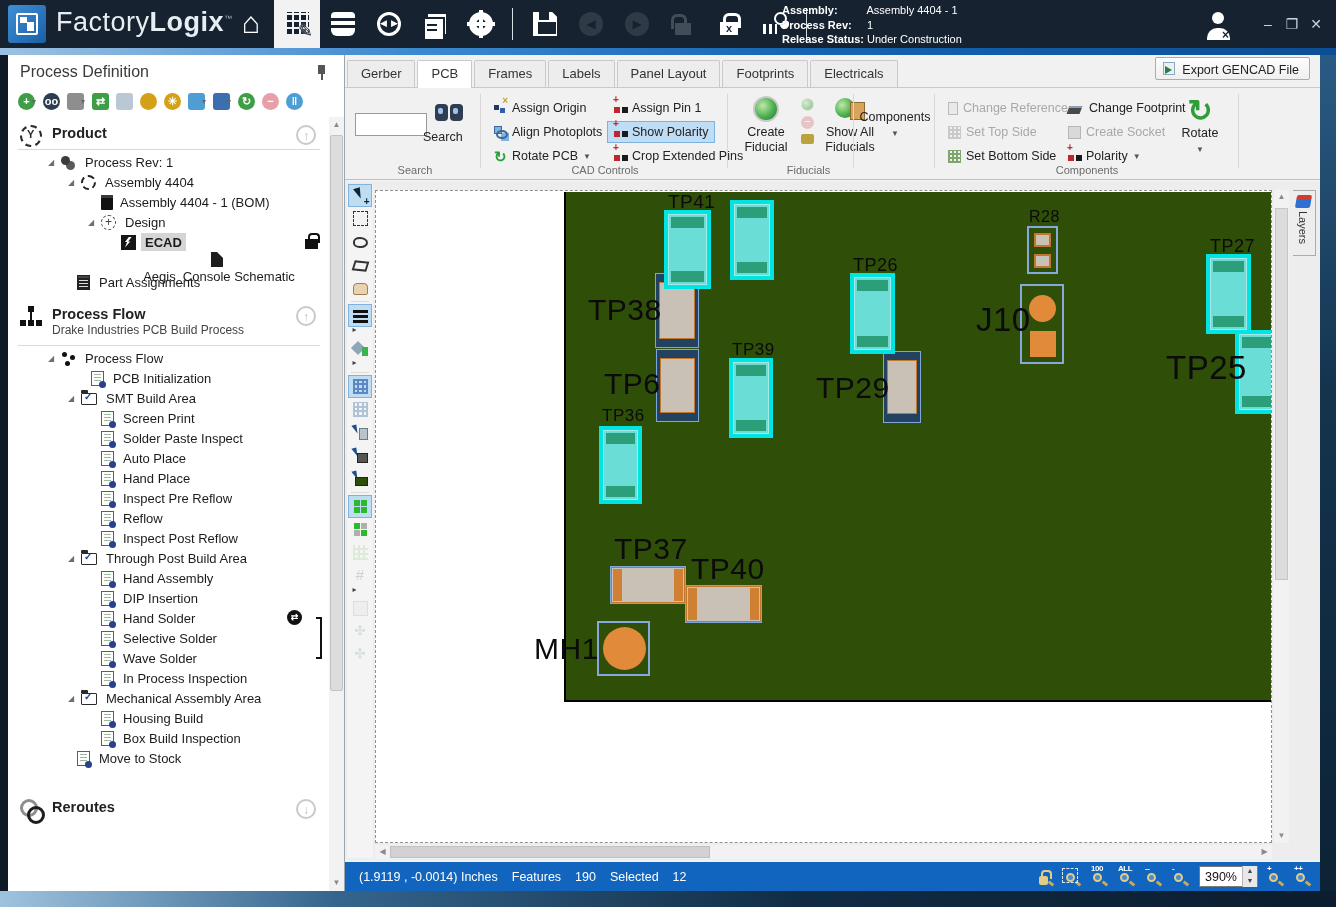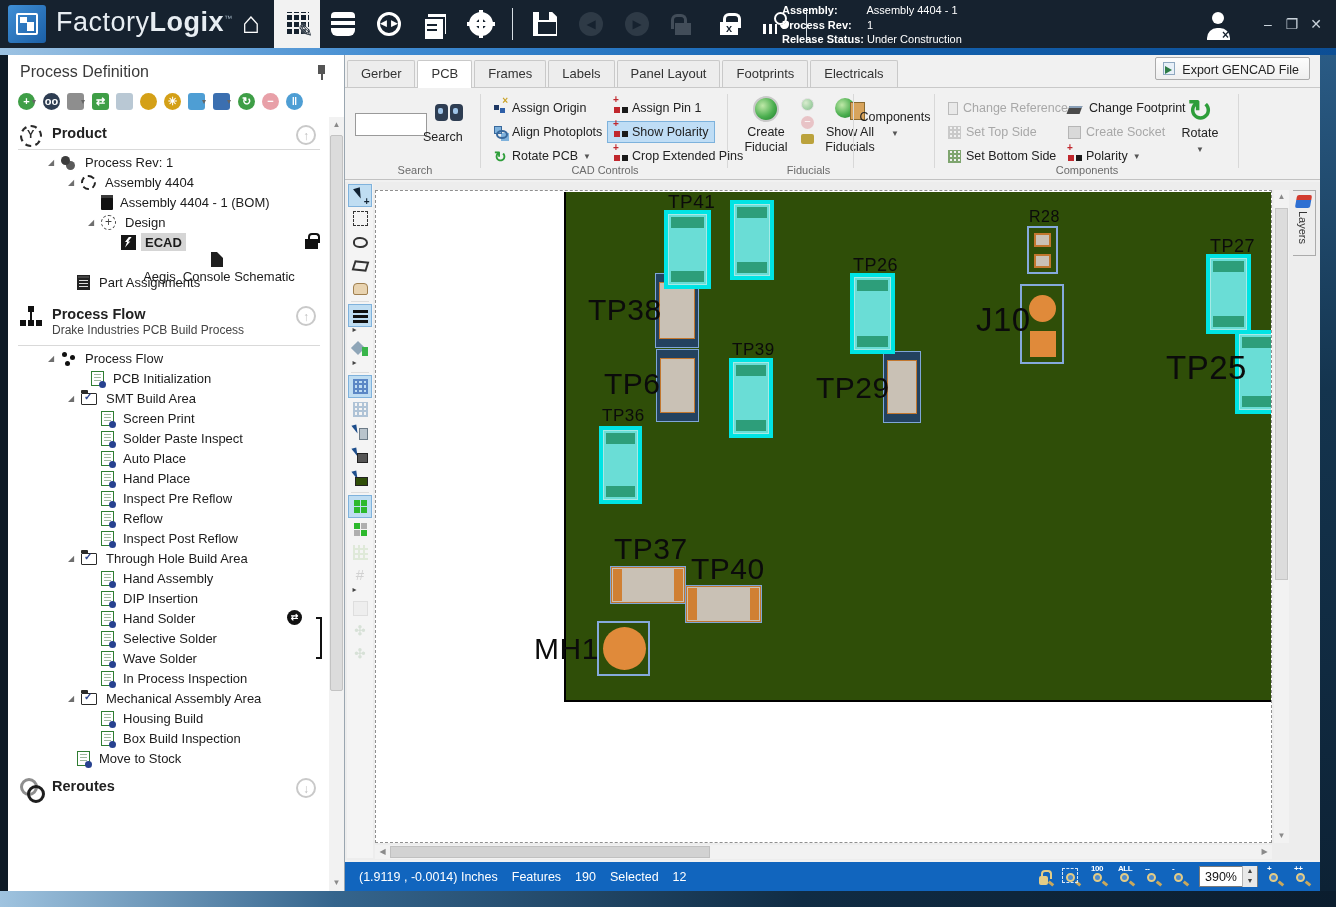--- a/index.html
+++ b/index.html
@@ -519,21 +519,21 @@
           <span class="rlabel">Reflow</span>
         </div>
         <div class="tree-row" style="padding-left: 80px;">
           <span class="expander"></span>
           <span class="ti ti-op"></span>
           <span class="rlabel">Inspect Post Reflow</span>
         </div>
         <div class="tree-row" style="padding-left: 60px;">
           <span class="expander">◢</span>
           <span class="ti ti-folder"></span>
-          <span class="rlabel">Through Hole Build Area</span>
+          <span class="rlabel">Through Post Build Area</span>
         </div>
         <div class="tree-row" style="padding-left: 80px;">
           <span class="expander"></span>
           <span class="ti ti-op"></span>
           <span class="rlabel">Hand Assembly</span>
         </div>
         <div class="tree-row" style="padding-left: 80px;">
           <span class="expander"></span>
           <span class="ti ti-op"></span>
           <span class="rlabel">DIP Insertion</span>
@@ -574,21 +574,21 @@
           <span class="ti ti-op"></span>
           <span class="rlabel">Box Build Inspection</span>
         </div>
         <div class="tree-row" style="padding-left: 56px;">
           <span class="expander"></span>
           <span class="ti ti-op"></span>
           <span class="rlabel">Move to Stock</span>
         </div>
         <div id="reroute-bracket" style="top: 269px; height: 42px;"></div>
       </div>
-    <div class="section-head" style="margin-top:2px">
+    <div class="section-head" style="margin-top:23px">
       <div class="s-ico ico-chain"></div>
       <div class="s-label">Reroutes</div>
       <div class="s-up">↓</div>
     </div>
   </div>
   <div id="sidebar-scroll">
     <div class="sb-arrow" style="top:0">▲</div>
     <div id="sidebar-thumb"></div>
     <div class="sb-arrow" style="bottom:0">▼</div>
   </div>

